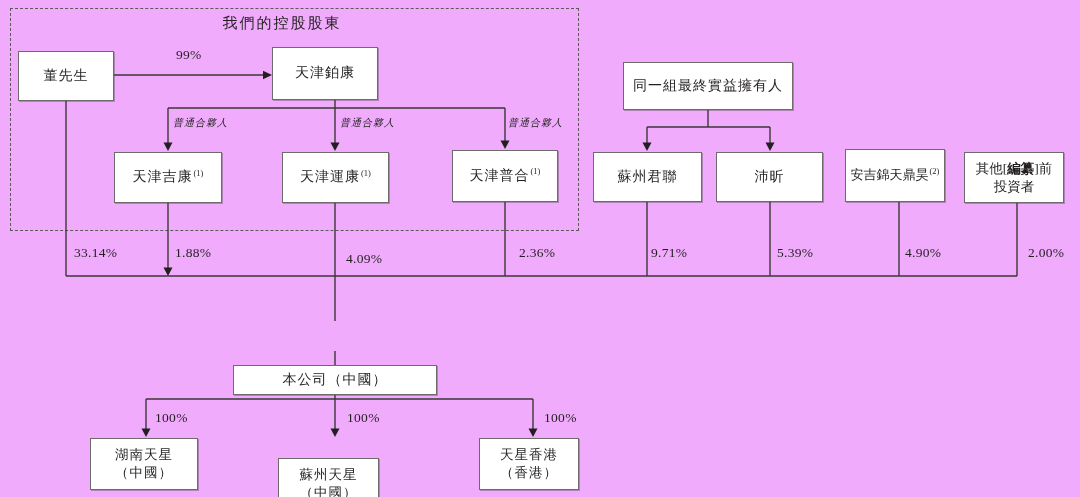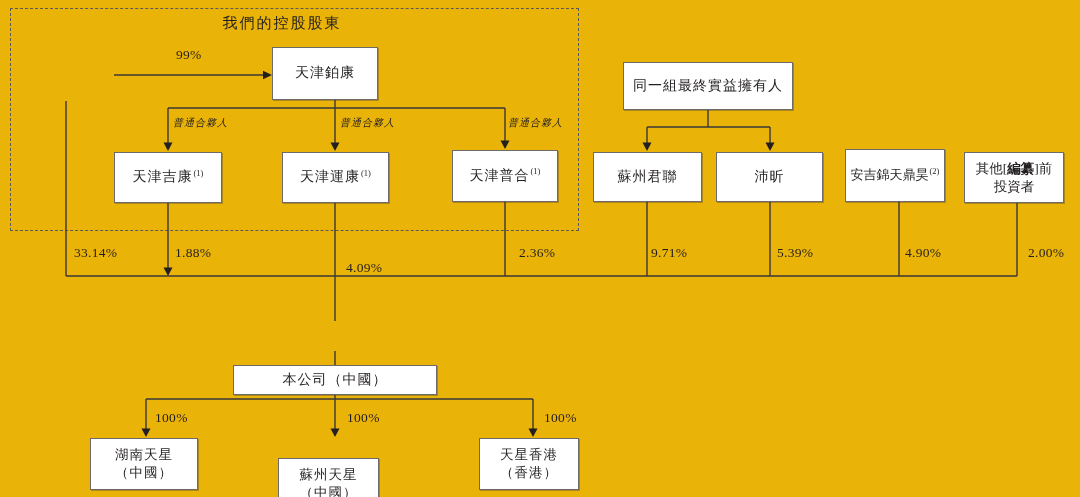--- a/index.html
+++ b/index.html
@@ -1,17 +1,17 @@
 <!DOCTYPE html>
 <html><head>
 <meta charset="utf-8">
 <style>
   html,body{margin:0;padding:0;background:#ffffff;}
   .canvas{
-    position:relative;width:1080px;height:497px;background:#eab308;overflow:hidden;
+    position:relative;width:1080px;height:497px;background:#f0abfc;overflow:hidden;
     font-family:"Liberation Serif","DejaVu Serif",serif;color:#231f20;
   }
   .dashed-group{
     position:absolute;left:10px;top:8px;width:567px;height:221px;
     border:1px dashed #5c5959;background:transparent;
   }
   .group-title{
     position:absolute;left:182px;top:14px;width:200px;text-align:center;
     font-size:15px;letter-spacing:2px;white-space:nowrap;
   }
@@ -84,31 +84,34 @@
   </svg>
 
   <div class="pct" style="left:176px;top:47px;">99%</div>
 
   <div class="gp" style="left:173px;top:116px;">普通合夥人</div>
   <div class="gp" style="left:340px;top:116px;">普通合夥人</div>
   <div class="gp" style="left:508px;top:116px;">普通合夥人</div>
 
   <div class="pct" style="left:74px;top:245px;">33.14%</div>
   <div class="pct" style="left:175px;top:245px;">1.88%</div>
-  <div class="pct" style="left:346px;top:260px;">4.09%</div>
+  <div class="pct" style="left:346px;top:251px;">4.09%</div>
   <div class="pct" style="left:519px;top:245px;">2.36%</div>
   <div class="pct" style="left:651px;top:245px;">9.71%</div>
   <div class="pct" style="left:777px;top:245px;">5.39%</div>
   <div class="pct" style="left:905px;top:245px;">4.90%</div>
   <div class="pct" style="left:1028px;top:245px;">2.00%</div>
 
   <div class="pct" style="left:155px;top:410px;">100%</div>
   <div class="pct" style="left:347px;top:410px;">100%</div>
   <div class="pct" style="left:544px;top:410px;">100%</div>
 
+  <div class="node" style="left:18px;top:51px;width:96px;height:50px;">
+    <span>董先生</span>
+  </div>
 
   <div class="node" style="left:272px;top:47px;width:106px;height:53px;">
     <span>天津鉑康</span>
   </div>
 
   <div class="node" style="left:114px;top:152px;width:108px;height:51px;">
     <span><span>天津吉康</span><sup>(1)</sup></span>
   </div>
 
   <div class="node" style="left:282px;top:152px;width:107px;height:51px;">

